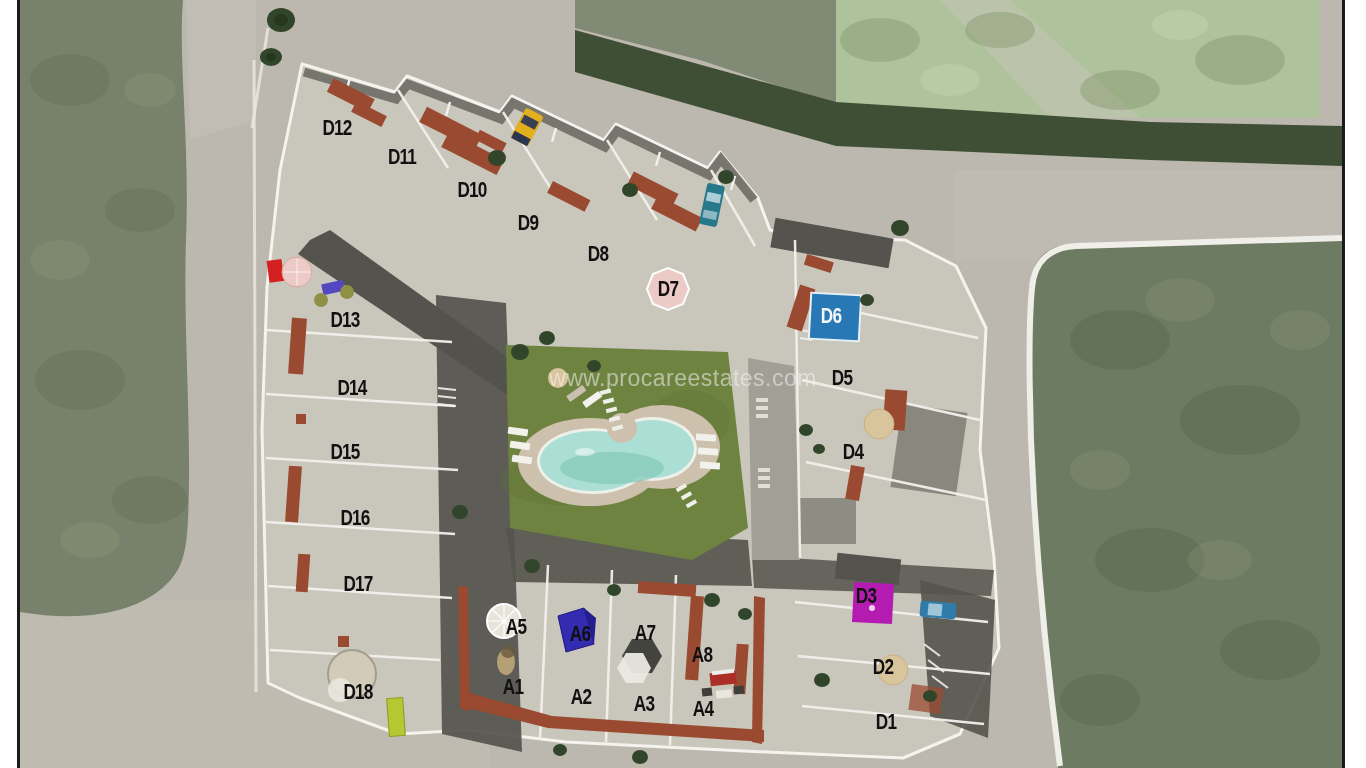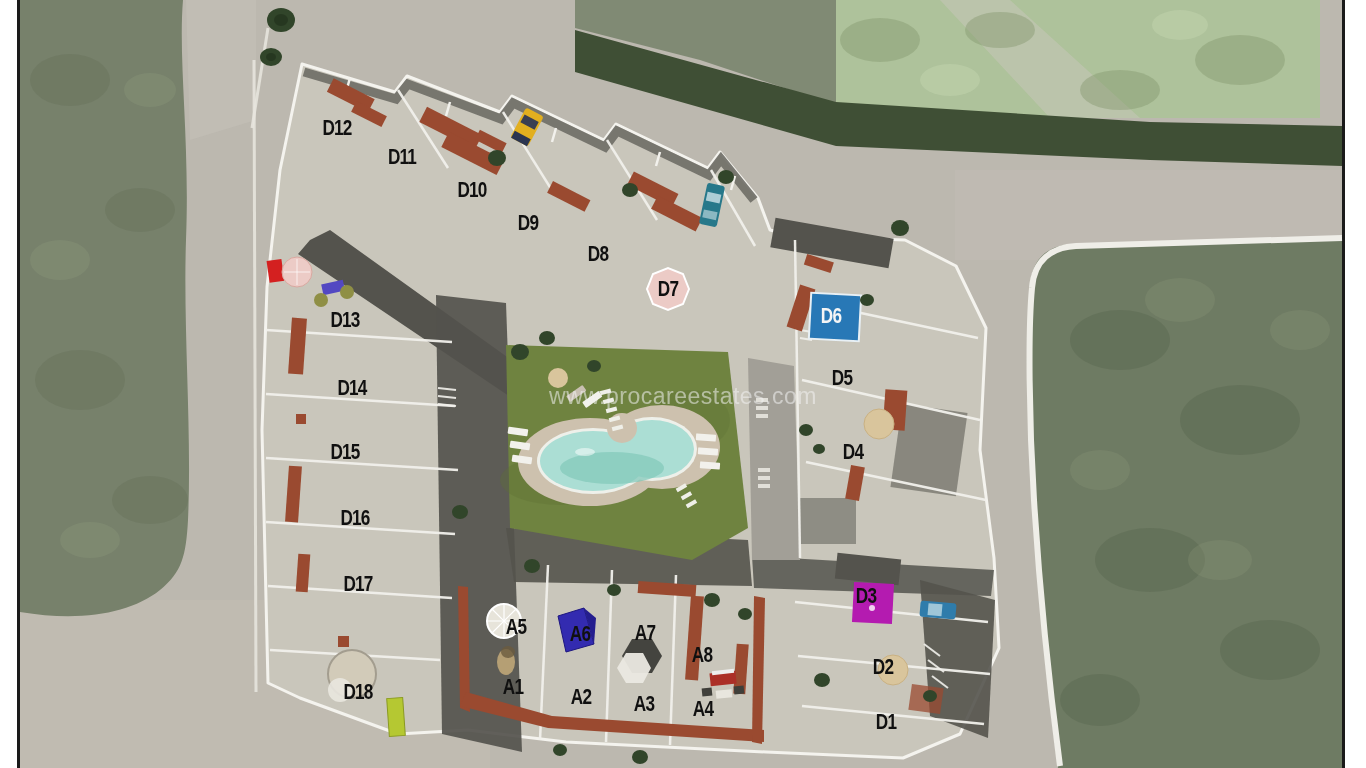--- a/index.html
+++ b/index.html
@@ -2,21 +2,21 @@
 <html><head>
 <meta charset="utf-8">
 <style>
   html,body{margin:0;padding:0;background:#ffffff;}
   .stage{position:relative;width:1366px;height:768px;overflow:hidden;background:#ffffff;
          font-family:"Liberation Sans",sans-serif;}
   .stage svg{position:absolute;left:0;top:0;}
   .unit-label{position:absolute;transform:translate(-50%,-50%) scaleX(.78);
               font-family:"Liberation Sans",sans-serif;font-weight:800;font-size:22px;
               letter-spacing:-1px;color:#101010;white-space:nowrap;line-height:1;}
-  .watermark{position:absolute;left:683px;top:396px;transform:translate(-50%,-50%);
+  .watermark{position:absolute;left:683px;top:378px;transform:translate(-50%,-50%);
              font-size:23px;font-weight:400;color:rgba(242,242,242,.55);
              letter-spacing:.5px;white-space:nowrap;}
 </style>
 </head>
 <body>
 
 <div class="stage">
 <svg width="1366" height="768" viewBox="0 0 1366 768">
 
   <rect x="0" y="0" width="1366" height="768" fill="#ffffff"></rect>

